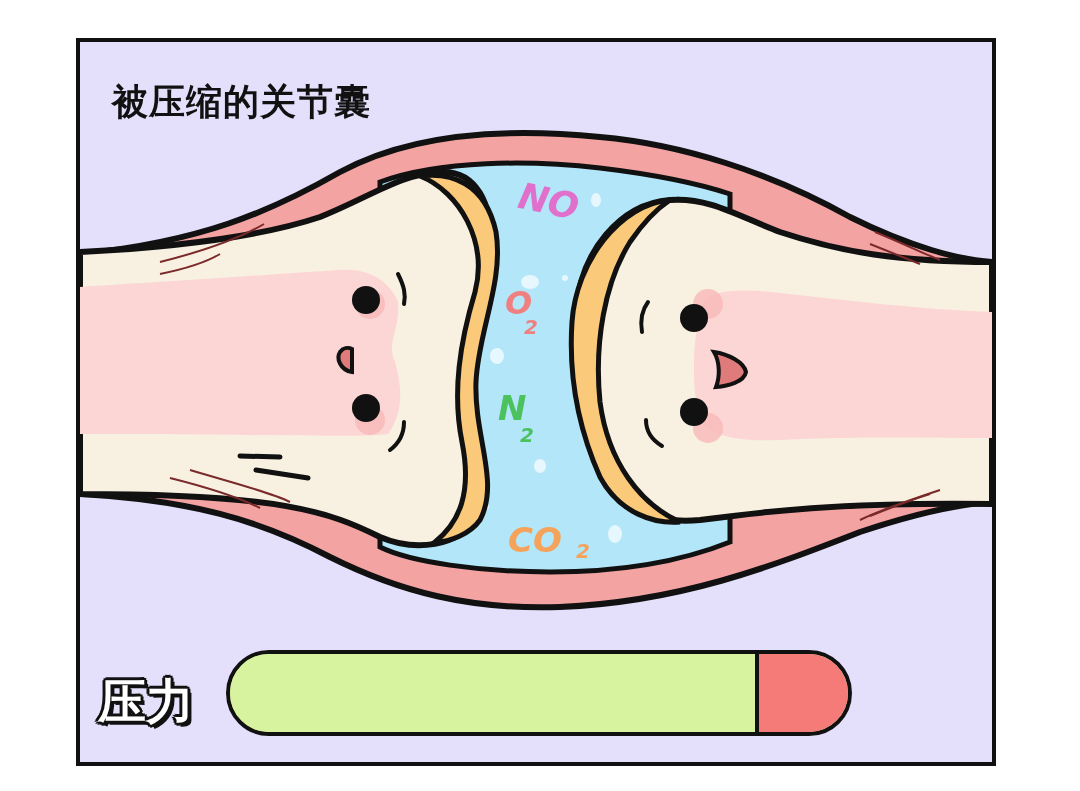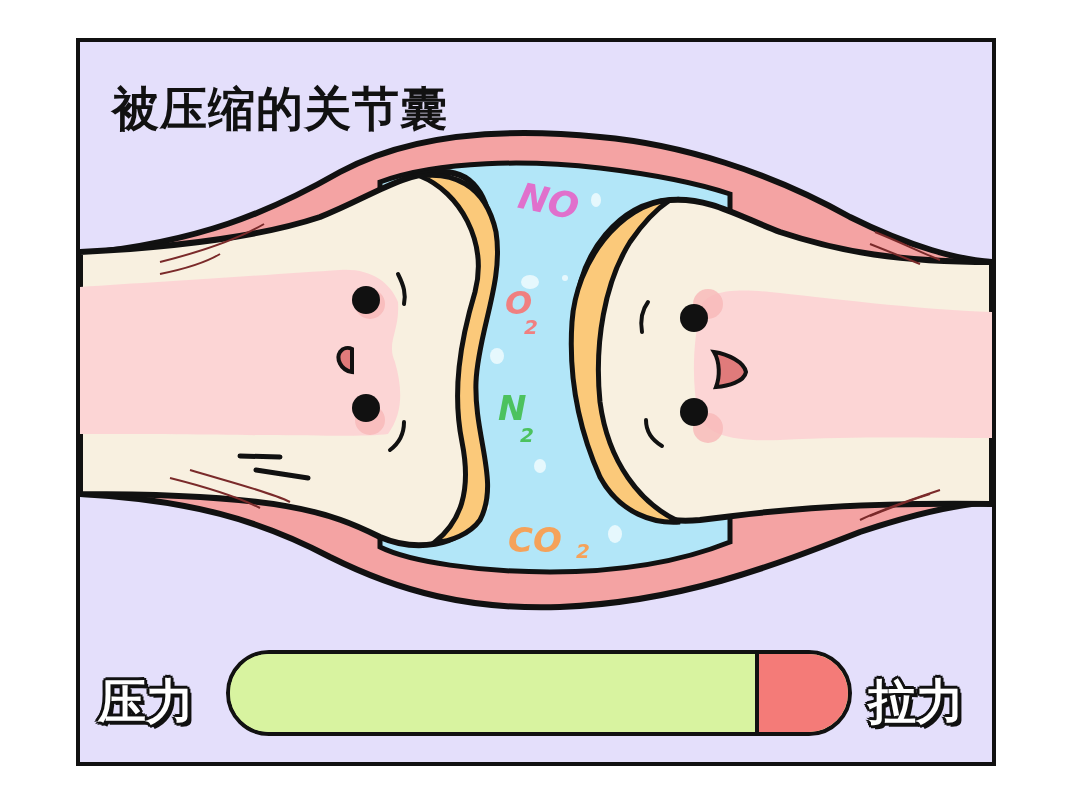--- a/index.html
+++ b/index.html
@@ -2,21 +2,21 @@
 <html><head>
 <meta charset="utf-8">
 <style>
   html, body { margin: 0; padding: 0; background: #ffffff; }
   body { width: 1080px; height: 791px; position: relative; overflow: hidden; font-family: "DejaVu Sans", sans-serif; }
   .panel {
     position: absolute; left: 76px; top: 38px; width: 920px; height: 728px;
     background: #e4dffb; border: 4px solid #111; box-sizing: border-box; overflow: hidden;
   }
   .title {
-    position: absolute; left: 32px; top: 36px; font-size: 47px; font-weight: bold;
+    position: absolute; left: 32px; top: 36px; font-size: 36px; font-weight: bold;
     color: #111; letter-spacing: 1px; font-family: "DejaVu Sans", sans-serif;
   }
   svg.scene { position: absolute; left: 0; top: 0; }
   .gas { font-family: "DejaVu Sans", sans-serif; font-weight: bold; font-style: italic; }
   .gauge-label {
     position: absolute; top: 628px; font-size: 48px; font-weight: bold; color: #fff;
     font-family: "DejaVu Sans", sans-serif;
     text-shadow: 3px 0 0 #111, -3px 0 0 #111, 0 3px 0 #111, 0 -3px 0 #111,
                  2px 2px 0 #111, -2px -2px 0 #111, 2px -2px 0 #111, -2px 2px 0 #111,
                  4px 4px 0 #111;
@@ -118,14 +118,13 @@
     </g>
   </svg>
 
   <div class="title">被压缩的关节囊</div>
 
   <div class="gauge-label left">压力</div>
   <div class="gauge">
     <div class="seg-pressure" style="width:85%"></div>
     <div class="seg-tension"></div>
   </div>
-  <div class="gauge-label right">拉力</div>
 </div>
 
 </body></html>

